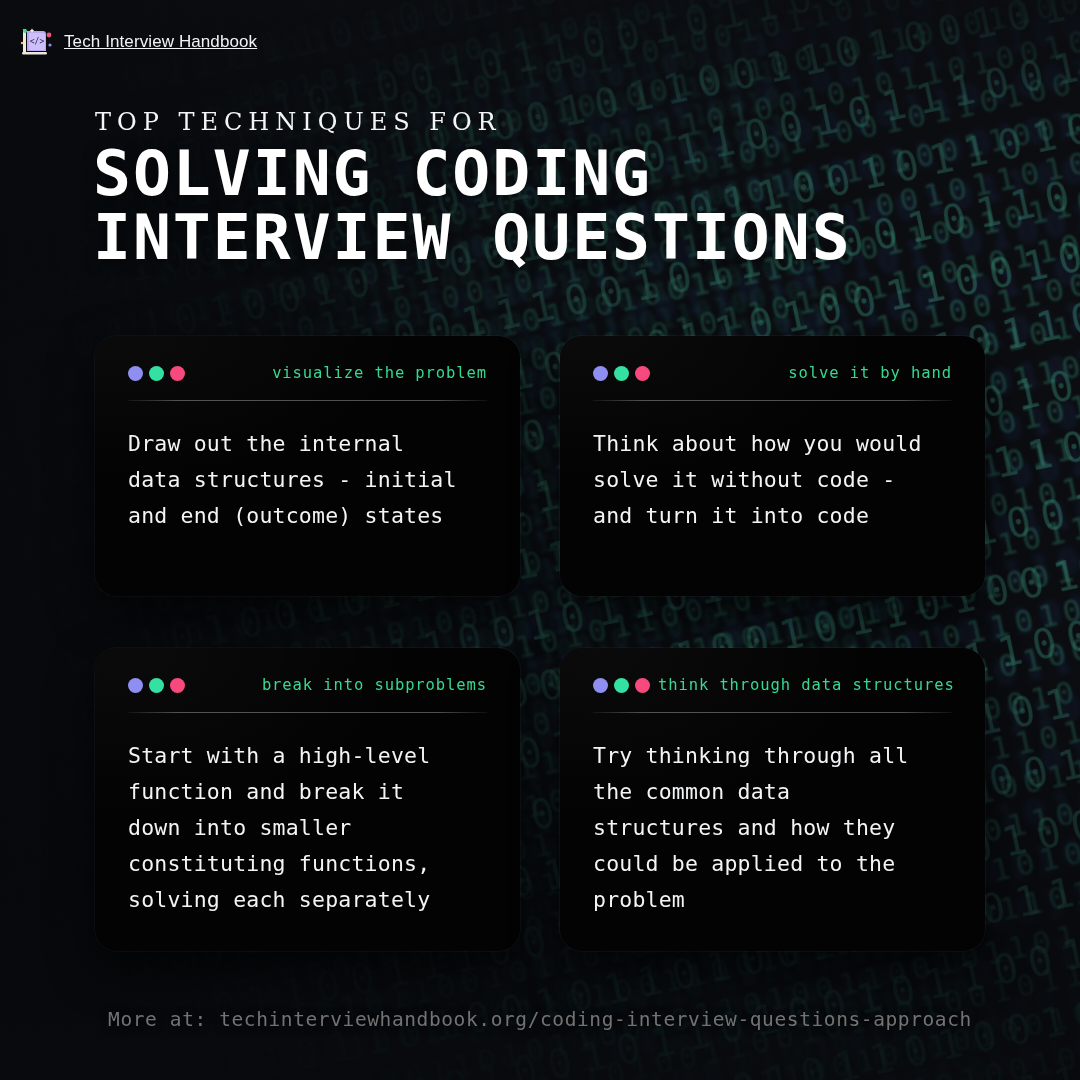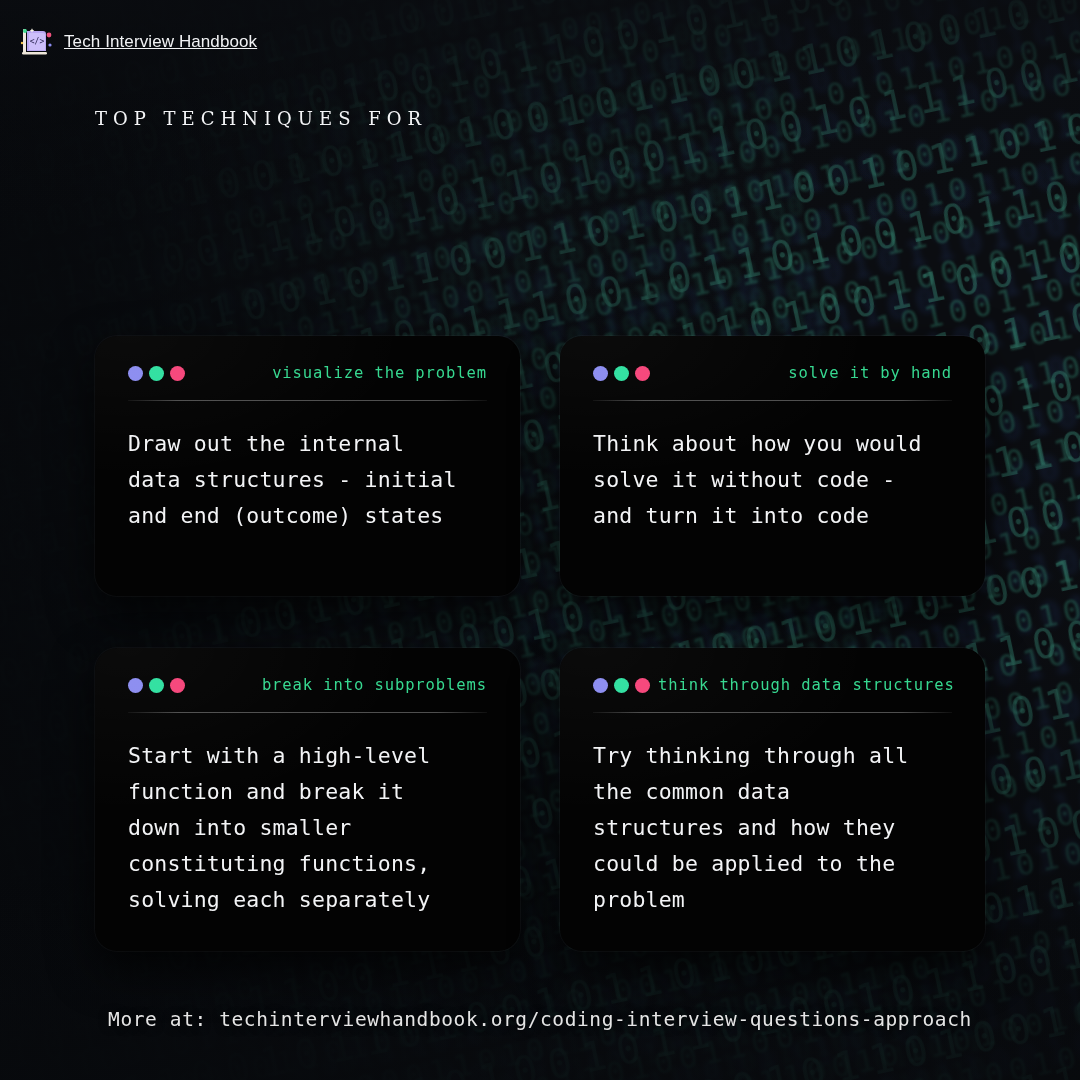--- a/index.html
+++ b/index.html
@@ -87,21 +87,21 @@
   .brand-logo { width:34px; height:32px; display:block; }
   .brand-name {
     font-family:"Liberation Sans", sans-serif;
     font-size:17px; color:#f2f3f5; letter-spacing:.1px;text-decoration:underline;
   }
 
   
   .kicker {
     position:absolute; left:95px; top:108px;
     font-family:"DejaVu Serif", serif;
-    font-size:18px; letter-spacing:6px;
+    font-size:24px; letter-spacing:6px;
     color:#f4f5f7; font-weight:400;
   }
   .headline {
     position:absolute; left:93px; top:142px;
     font-family:"DejaVu Sans Mono", monospace;
     font-weight:700;
     font-size:63px;
     line-height:1.02;
     letter-spacing:2px;
     color:#ffffff;
@@ -167,21 +167,21 @@
   }
 
   
   .footer {
     position:absolute;
     left:0; right:0; top:1008px;
     text-align:center;
     font-family:"DejaVu Sans Mono", monospace;
     font-size:19.5px;
     letter-spacing:.6px;
-    color:#e5e5e5;
+    color:#737373;
     text-shadow:0 1px 8px rgba(0,0,0,.85);
   }
 </style>
 </head>
 <body>
 
 <div id="stage">
   <div class="bg-layer bg-far">1001011010011001011100101101001110010110100101100111001011010011
 1011001101001100101101001100101100110100101101001100101100110100
 1100111001011010010110100110010110100101100101101011001011010010
@@ -366,20 +366,24 @@
         <circle cx="29" cy="9" r="2.4" fill="#f0527f"></circle>
         <circle cx="30" cy="19" r="1.6" fill="#8b8cf0"></circle>
         <circle cx="2" cy="17" r="1.2" fill="#f6c44a"></circle>
         <path d="M12 2.2 l.7 1.6 1.6.7 -1.6.7 -.7 1.6 -.7-1.6 -1.6-.7 1.6-.7z" fill="#f7f2e6"></path>
       </svg>
     </span>
     <span class="brand-name">Tech Interview Handbook</span>
   </div>
 
   <div class="kicker">TOP TECHNIQUES FOR</div>
+  <h1 class="headline">
+    <span class="hl-line">SOLVING CODING</span>
+    <span class="hl-line">INTERVIEW QUESTIONS</span>
+  </h1>
 
   <div class="grid">
 
     <div class="card short">
       <div class="card-head">
         <span class="dots">
           <span class="dot" style="background:#8b8cf0"></span>
           <span class="dot" style="background:#2fe0a0"></span>
           <span class="dot" style="background:#f6457a"></span>
         </span>

